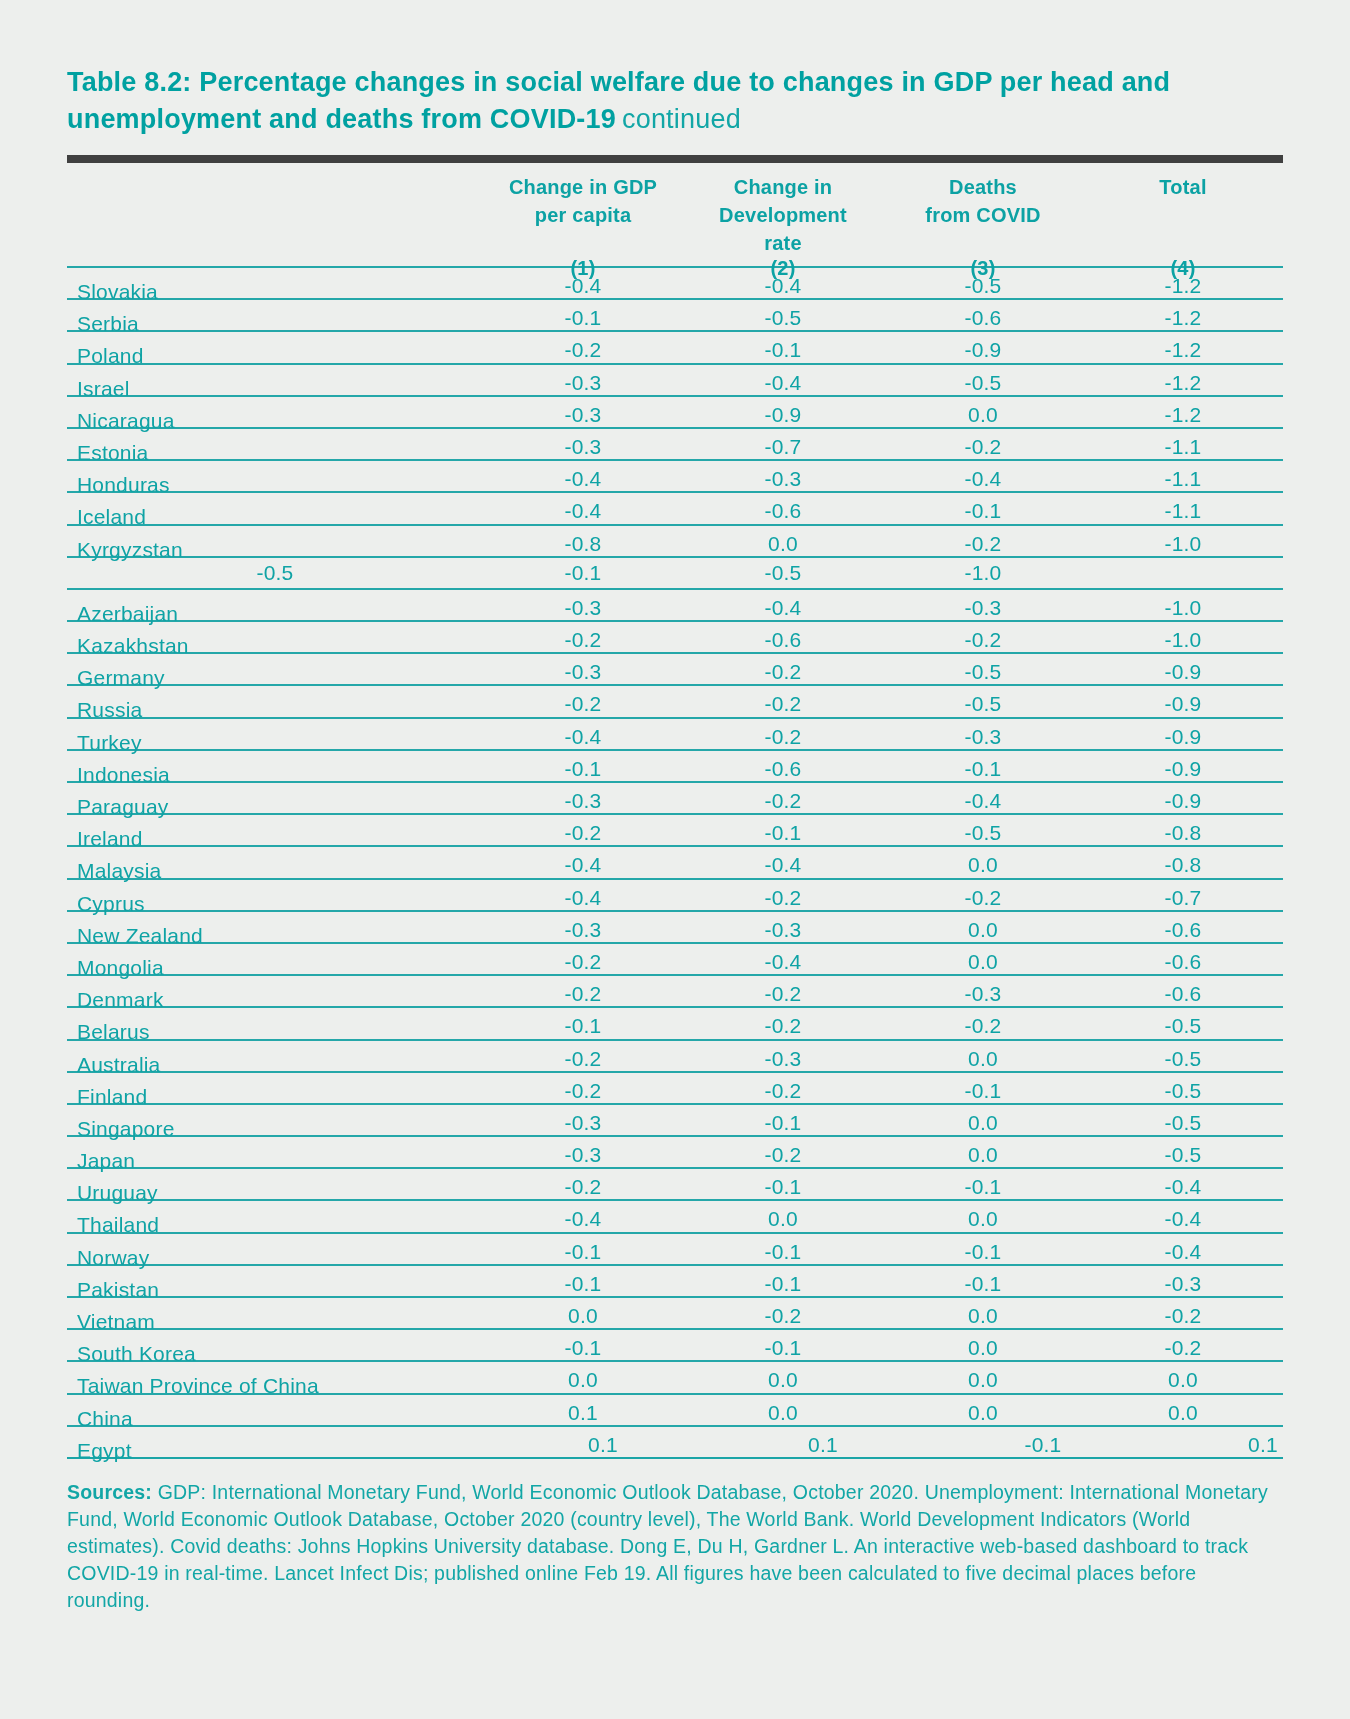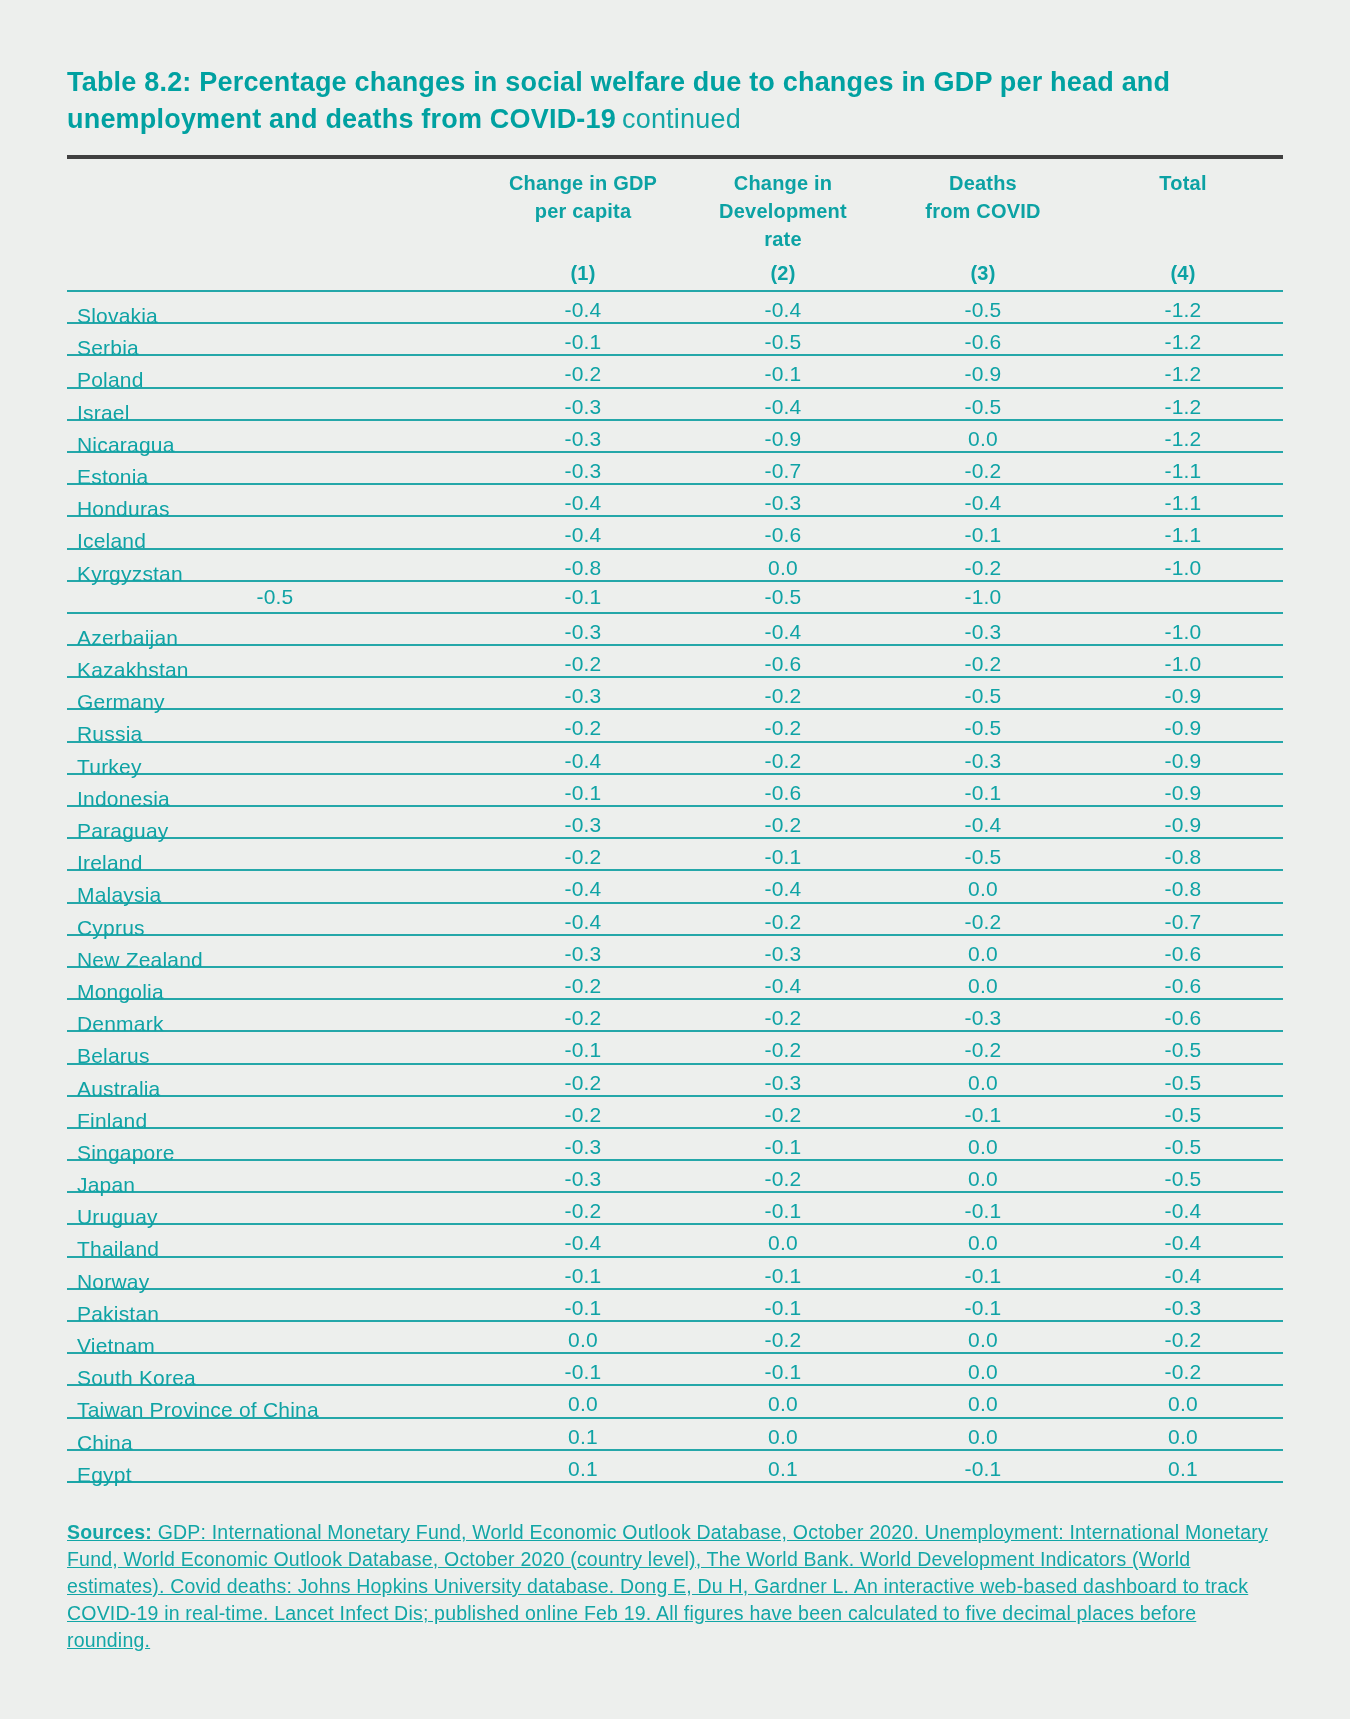--- a/index.html
+++ b/index.html
@@ -26,23 +26,23 @@
   }
   .title .title-continued {
     font-weight: 400;
     color: #12a6a6;
     margin-left: 6px;
   }
   .table-wrap { width: 1216px; margin-top: 17px; }
   .thead {
     display: grid;
     grid-template-columns: 416px 200px 200px 200px 200px;
-    border-top: 4px solid #404040;
+    border-top: 8px solid #404040;
     border-bottom: 2px solid #25a7a9;
-    height: 137px;
+    height: 113px;
   }
   .hcell {
     display: flex;
     flex-direction: column;
     align-items: center;
     padding-top: 10px;
     padding-bottom: 5px;
   }
   .hcell.country-col { align-items: flex-start; }
   .hlabels {
@@ -59,37 +59,36 @@
     letter-spacing: 0.2px;
   }
   .tbody { width: 1216px; }
   .trow {
     display: grid;
     grid-template-columns: 416px 200px 200px 200px 200px;
     align-items: center;
     height: 32.2px;
     border-bottom: 2px solid #25a7a9;
   }
-  .trow:last-child { border-bottom: 2.5px solid #1ba5a7; }
+  .trow:last-child { border-bottom: 2.5px solid #1ba5a7; gap: 20px; }
   .cell {
     font-size: 21px;
     letter-spacing: 0.2px;
     color: #0fa3a5;
     white-space: nowrap;
   }
   .cell.country { padding-left: 10px; margin-top: 12px; }
   .cell.num { text-align: center; }
   .sources {
     width: 1216px;
-    margin-top: 36px;
+    margin-top: 20px;
     font-size: 19.5px;
     line-height: 27px;
     letter-spacing: 0.2px;
     color: #12a6a6;
-    text-decoration: underline;
   }
   .sources .sources-label { font-weight: bold; }
 </style>
 </head>
 <body>
 
 <div class="page">
 
   <h1 class="title"><span class="title-main">Table 8.2: Percentage changes in social welfare due to changes in GDP per head and unemployment and deaths from COVID-19</span><span class="title-continued">continued</span></h1>
 

